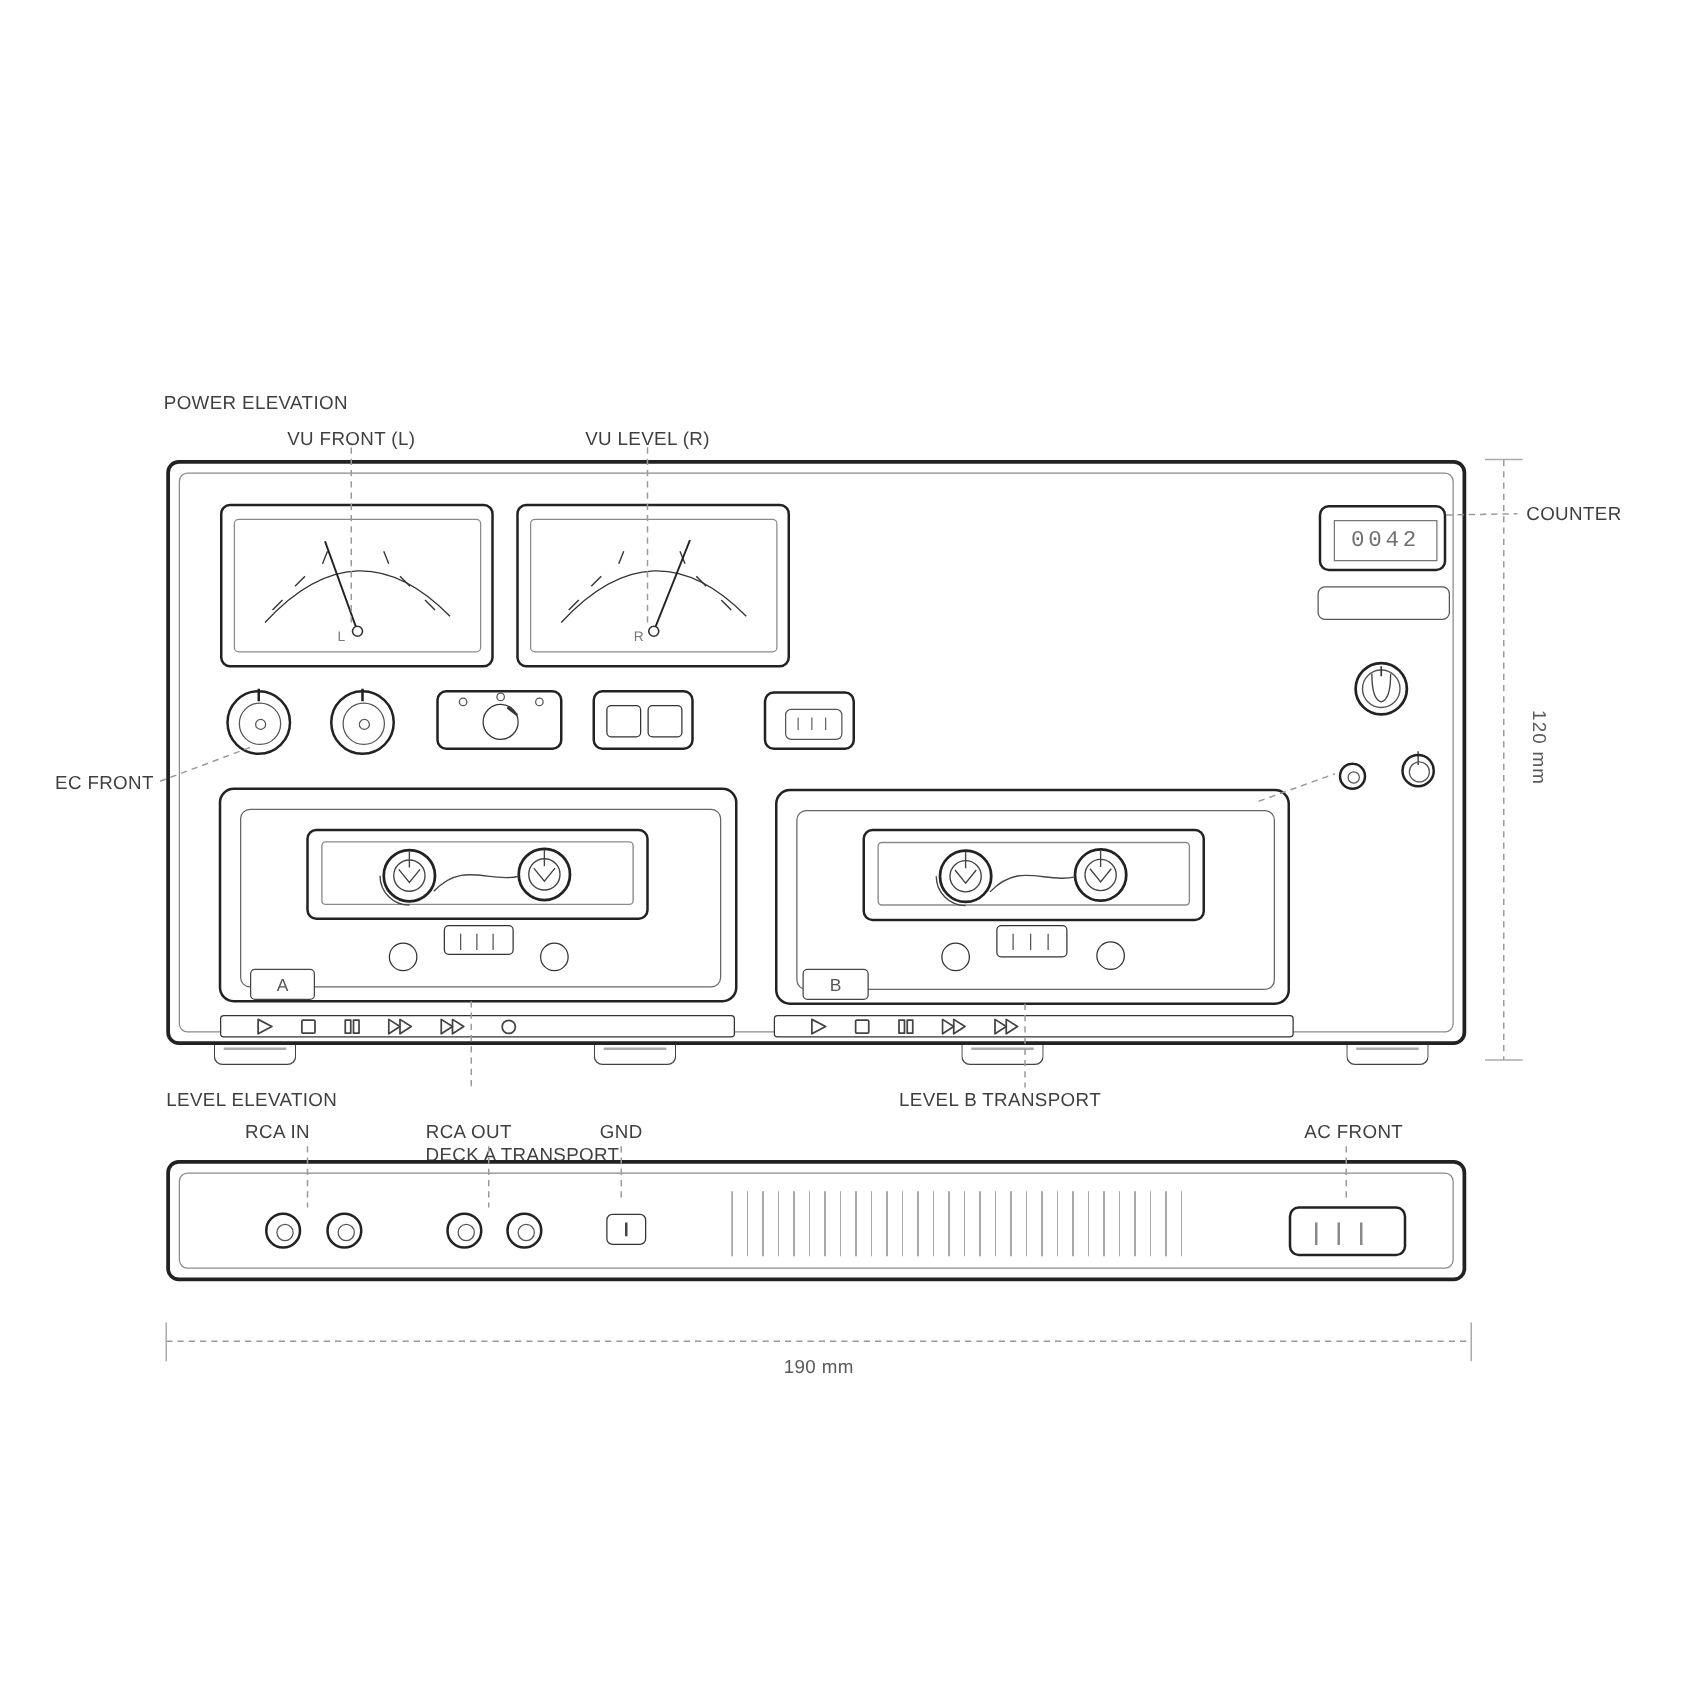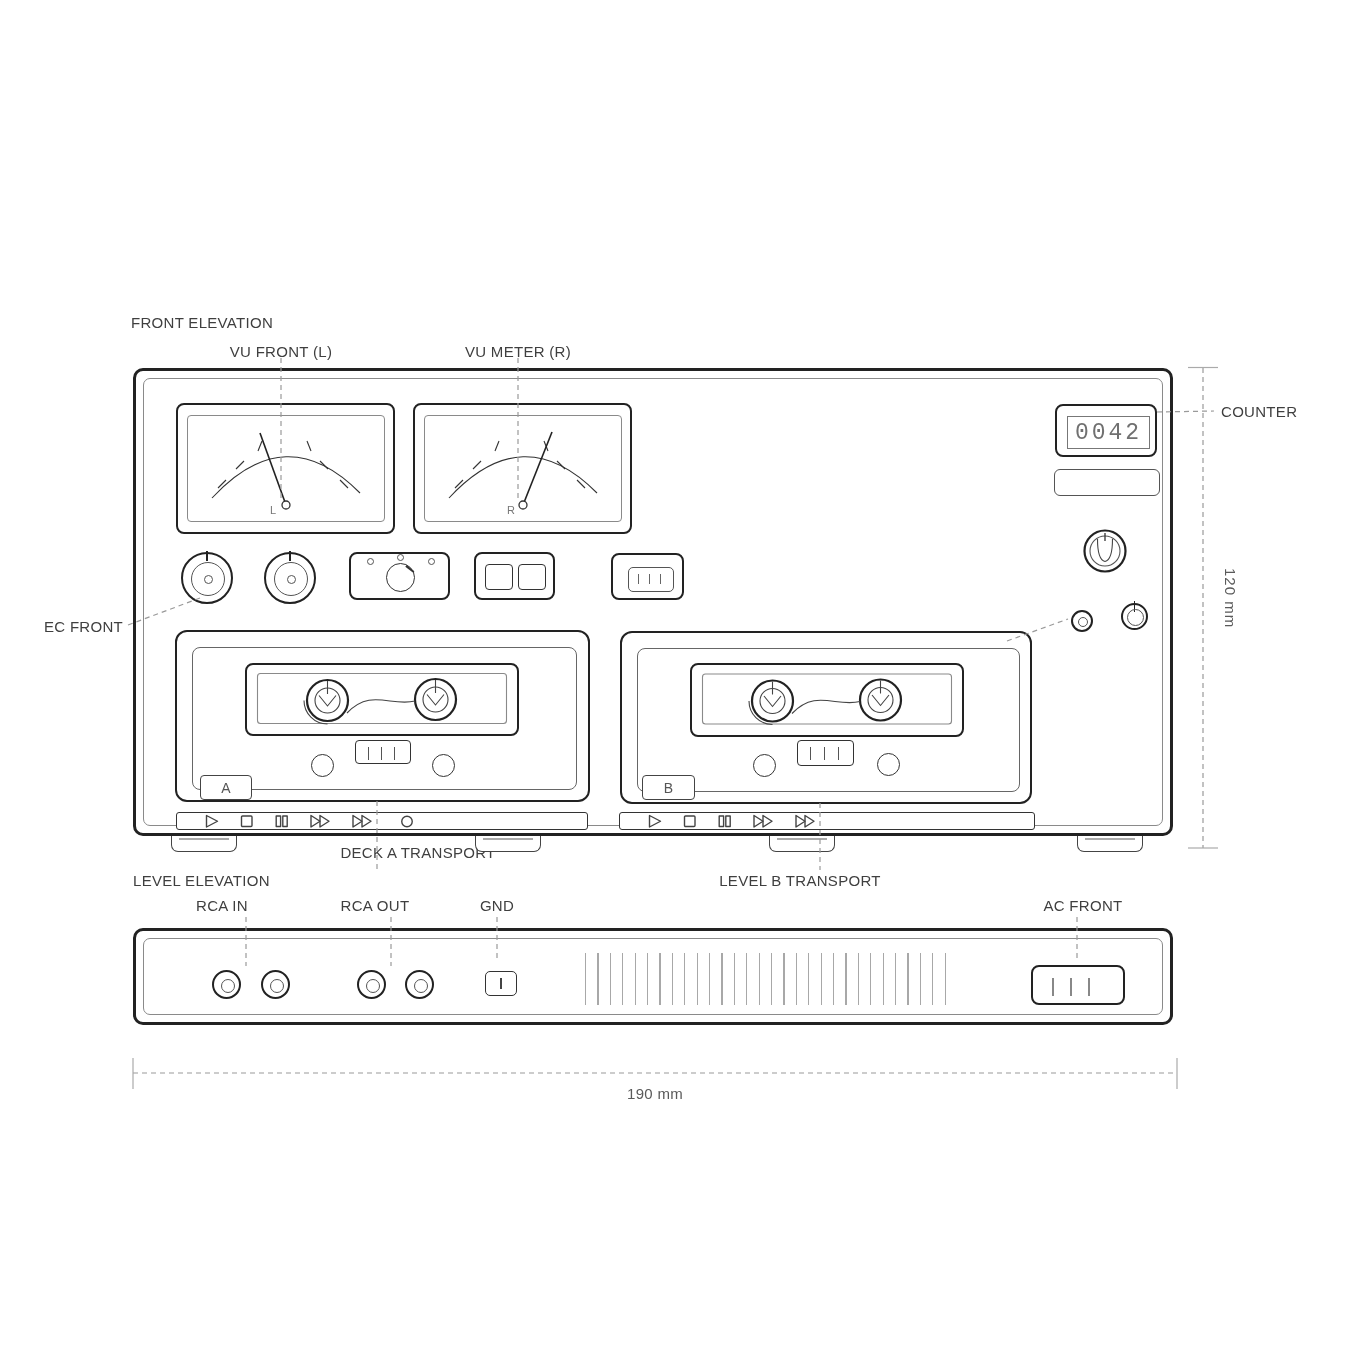--- a/index.html
+++ b/index.html
@@ -29,21 +29,21 @@
   .mini-dot{position:absolute;width:5px;height:5px;border:1.1px solid #555;border-radius:50%;}
   .selknob{position:absolute;width:27px;height:27px;border:1.6px solid #333;border-radius:50%;}
   .selknob:after{content:"";position:absolute;right:-1px;top:4px;width:10px;height:1.5px;background:#333;transform:rotate(38deg);}
   .sqbtn{position:absolute;width:26px;height:24px;border:1.6px solid #333;border-radius:4px;}
   .dswitch{position:absolute;left:15px;top:12px;width:44px;height:23px;border:1.2px solid #555;border-radius:5px;}
   .dswitch i{position:absolute;top:6px;width:1.2px;height:10px;background:#666;}
   
   .counterbox{position:absolute;border:2.4px solid #222;border-radius:8px;background:#fff;}
   .counterin{position:absolute;left:10px;top:10px;width:81px;height:31px;border:1.2px solid #777;
              display:flex;align-items:center;justify-content:center;
-             font-family:"Liberation Mono", monospace;font-size:23px;letter-spacing:3px;color:#707070;}
+             font-family:"Liberation Mono", monospace;font-size:18px;letter-spacing:3px;color:#707070;}
   .blankbox{position:absolute;border:1.3px solid #555;border-radius:6px;background:#fff;}
   
   .ring{position:absolute;border-radius:50%;border:2px solid #222;background:#fff;}
   .ring .rin{position:absolute;left:50%;top:50%;border:1.1px solid #555;border-radius:50%;}
   .ring .rtick{position:absolute;left:50%;top:-4px;width:1.5px;height:11px;margin-left:-0.75px;background:#222;}
   
   .deck{position:absolute;border:2.4px solid #222;border-radius:12px;background:#fff;}
   .dliner{position:absolute;left:15px;top:15px;border:1.2px solid #666;border-radius:8px;}
   .cassette{position:absolute;border:2.4px solid #222;border-radius:8px;background:#fff;}
   .cassette svg{position:absolute;left:0;top:0;}
@@ -69,33 +69,33 @@
   .acinlet{position:absolute;border:2.2px solid #222;border-radius:8px;background:#fff;}
   .acinlet i{position:absolute;top:11px;width:1.5px;height:18px;background:#888;}
   .overlay{position:absolute;left:0;top:0;pointer-events:none;}
   .thinline{stroke:#333;stroke-width:1.1;fill:none;}
 </style>
 </head>
 <body>
 
 <div class="canvas" data-name="blueprint-canvas">
 
-  <div class="lbl" style="left:131px;top:314px;" data-name="front-elevation-title">FRONT ELEVATION</div>
+  <div class="lbl" style="left:131px;top:314px;" data-name="front-elevation-title">POWER ELEVATION</div>
   <div class="lbl ctr" style="left:211px;top:343px;width:140px;" data-name="vu-meter-l-label">VU FRONT (L)</div>
-  <div class="lbl ctr" style="left:448px;top:343px;width:140px;" data-name="vu-meter-r-label">VU METER (R)</div>
+  <div class="lbl ctr" style="left:448px;top:343px;width:140px;" data-name="vu-meter-r-label">VU LEVEL (R)</div>
   <div class="lbl" style="left:1221px;top:403px;" data-name="counter-label">COUNTER</div>
   <div class="lbl" style="left:44px;top:618px;" data-name="ec-level-label">EC FRONT</div>
   <div class="lbl ctr" style="left:346px;top:607px;width:102px;" data-name="input-sel-label">INPUT SEL</div>
   <div class="lbl ctr" style="left:471px;top:607px;width:82px;" data-name="bias-label">BIAS</div>
   <div class="lbl ctr" style="left:592px;top:607px;width:120px;" data-name="dolby-nr-label">DOLBY NR</div>
   <div class="lbl" style="left:947px;top:644px;background:#fff;" data-name="hp-jack-label">HP JACK</div>
   <div class="vlabel" style="left:1222px;top:568px;" data-name="height-dimension-label">120 mm</div>
 
   <div class="lbl" style="left:133px;top:872px;" data-name="rear-elevation-title">LEVEL ELEVATION</div>
-  <div class="lbl ctr" style="left:337px;top:844px;width:162px;" data-name="deck-a-transport-label">DECK A TRANSPORT</div>
+  <div class="lbl ctr" style="left:337px;top:916px;width:162px;" data-name="deck-a-transport-label">DECK A TRANSPORT</div>
   <div class="lbl ctr" style="left:719px;top:872px;width:162px;" data-name="deck-b-transport-label">LEVEL B TRANSPORT</div>
   <div class="lbl ctr" style="left:182px;top:897px;width:80px;" data-name="rca-in-label">RCA IN</div>
   <div class="lbl ctr" style="left:331px;top:897px;width:88px;" data-name="rca-out-label">RCA OUT</div>
   <div class="lbl ctr" style="left:467px;top:897px;width:60px;" data-name="gnd-label">GND</div>
   <div class="lbl ctr" style="left:1033px;top:897px;width:100px;" data-name="ac-power-label">AC FRONT</div>
   <div class="lbl ctr dim" style="left:595px;top:1085px;width:120px;" data-name="width-dimension-label">190 mm</div>
 
   <div class="foot" style="left:171px;top:834px;" data-name="foot">
       <i></i>
     </div>

